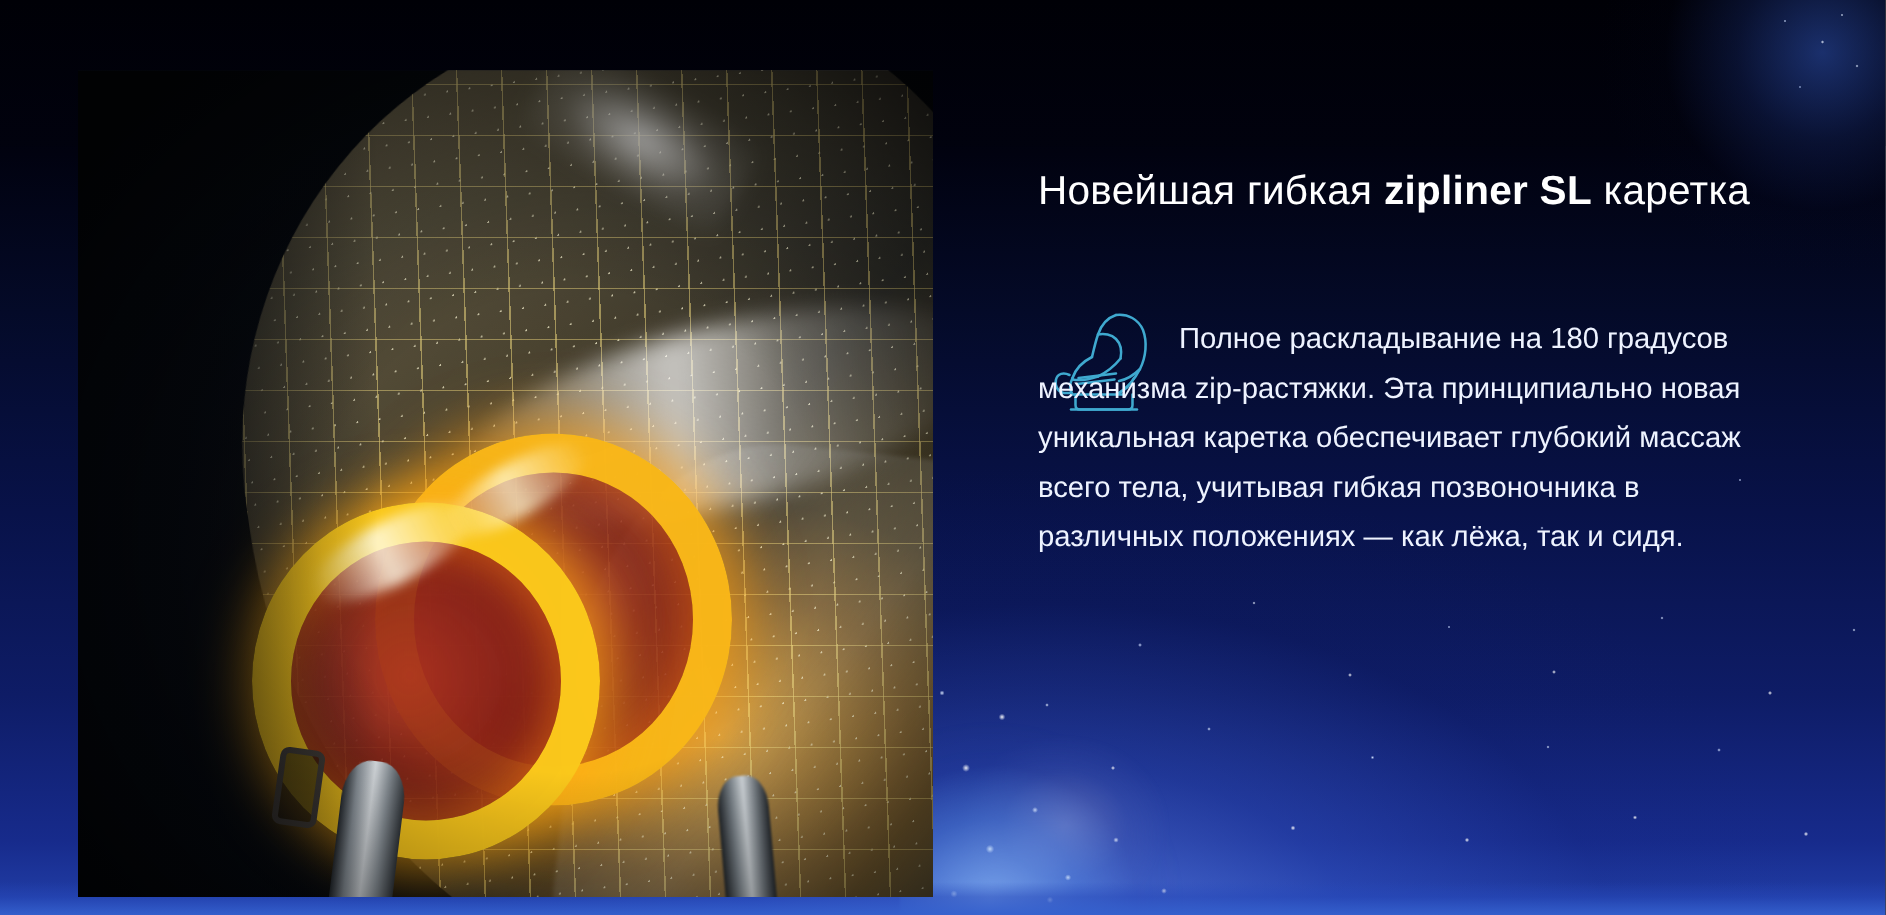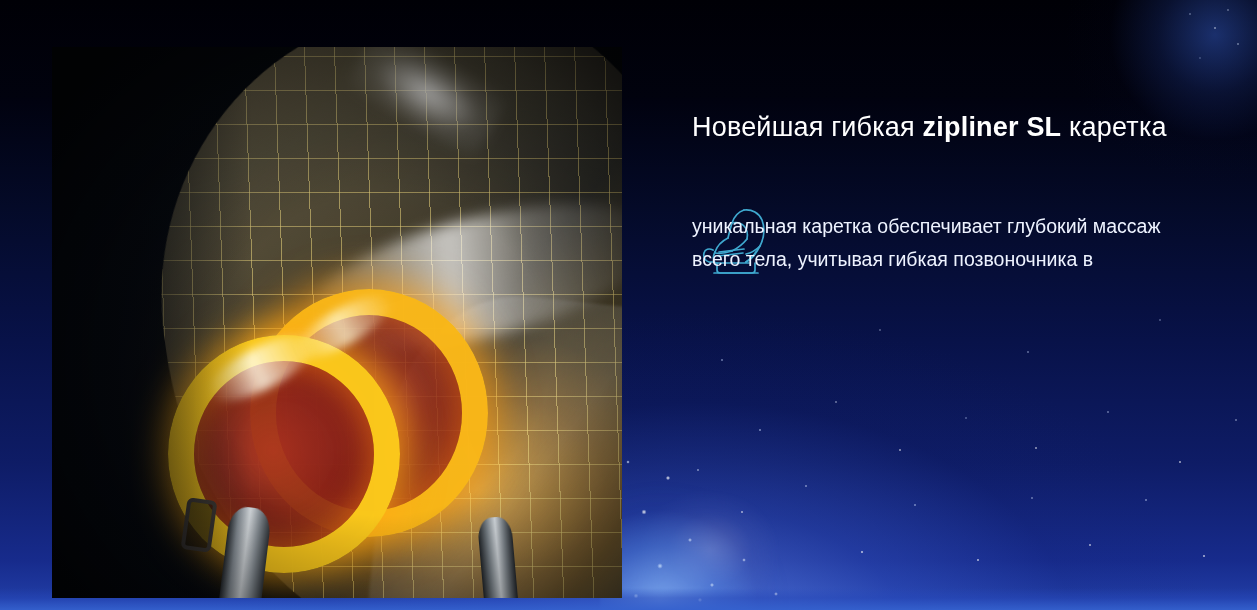--- a/index.html
+++ b/index.html
@@ -240,18 +240,21 @@
         <path d="M18 50 L43 47"></path>
         <path d="M13 44 C9 42 5 43 4 47 C3 51 5 55 9 56 L14 56"></path>
         <path d="M17 57 L17 64 C17 66 18 67 20 67 L52 67 C54 67 55 66 55 64 L55 57"></path>
         <path d="M14 67 L58 67"></path>
         <path d="M46 56 C50 54 54 50 56 46"></path>
         <path d="M60 40 C56 44 51 47 46 48"></path>
       </svg>
     </div>
 
     <div class="para">
+      <span class="ln in">Полное раскладывание на 180 градусов</span>
+      <span class="ln">механизма zip-растяжки. Эта принципиально новая</span>
       <span class="ln">уникальная каретка обеспечивает глубокий массаж</span>
       <span class="ln">всего тела, учитывая гибкая позвоночника в</span>
+      <span class="ln">различных положениях — как лёжа, так и сидя.</span>
     </div>
 
   </div>
 </div>
 
 </body></html>

